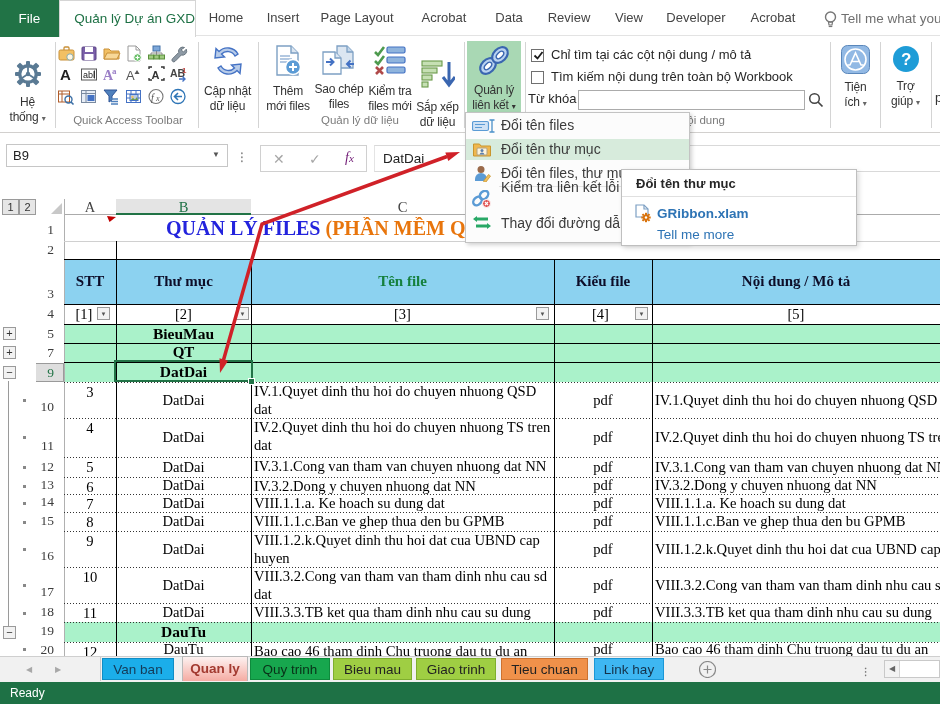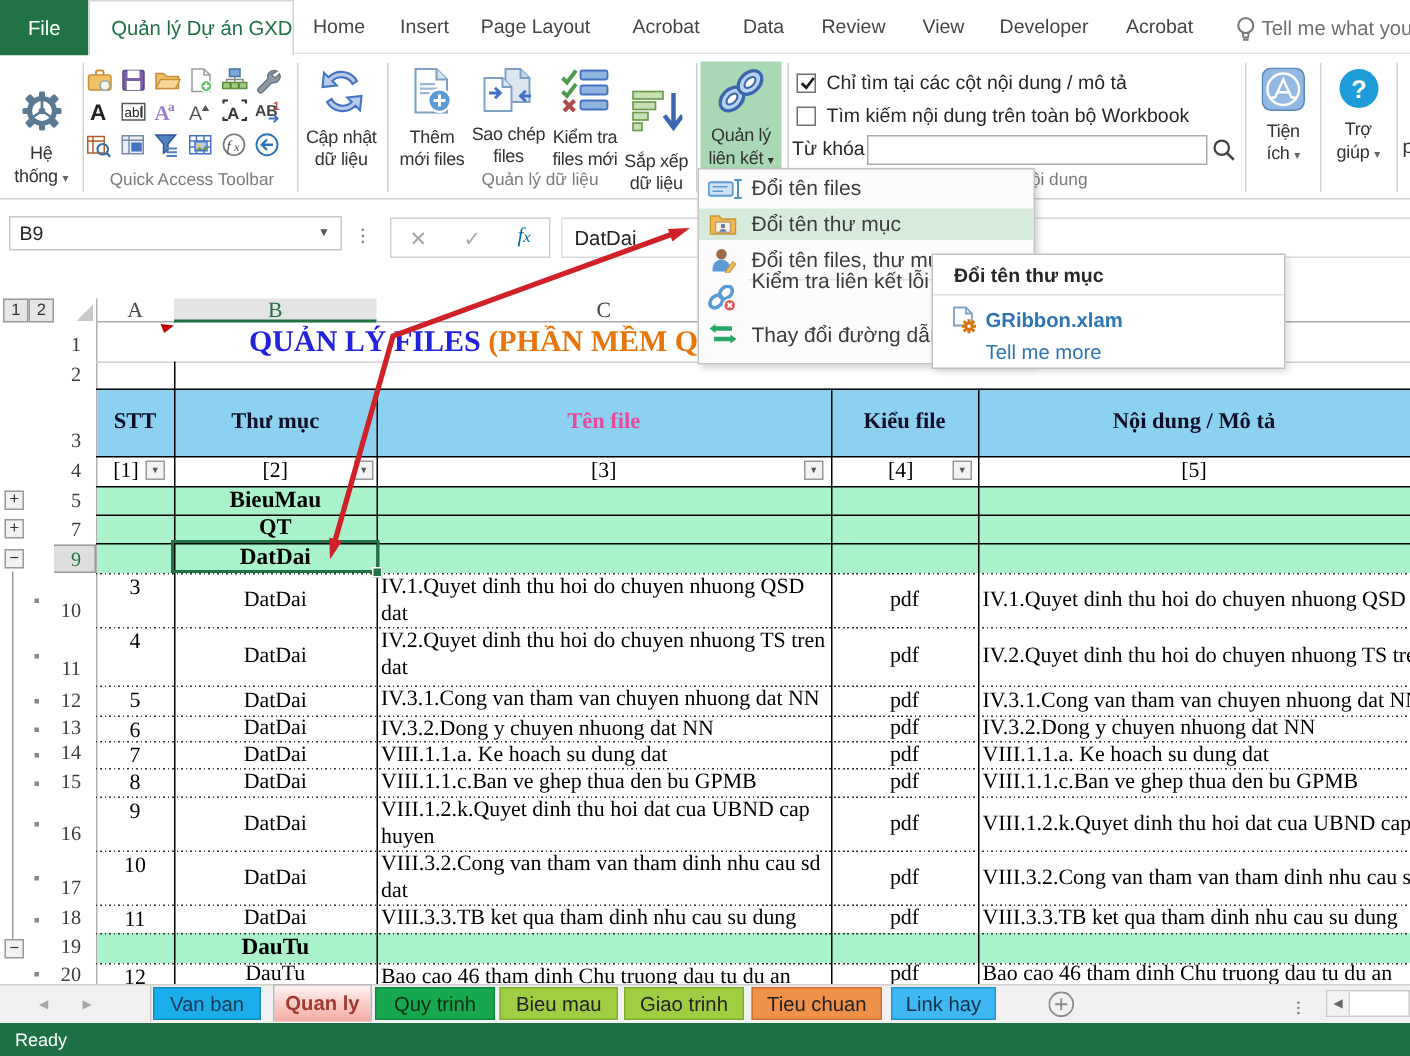--- a/index.html
+++ b/index.html
@@ -277,21 +277,21 @@
 <div class="abs" style="left:935px;top:90px;font-size:13px;color:#333;">p</div>
 
 <div class="abs" style="left:6px;top:144px;width:222px;height:23px;border:1px solid #c6c6c6;background:#fff;">
  <span style="position:absolute;left:6px;top:3px;font-size:13px;color:#222;">B9</span>
  <span style="position:absolute;right:7px;top:5px;font-size:8px;color:#555;">▼</span>
 </div>
 <div class="abs" style="left:240px;top:147px;font-size:14px;color:#8a8a8a;">⁝</div>
 <div class="abs" style="left:260px;top:145px;width:107px;height:27px;border:1px solid #d0d0d0;background:#fff;">
  <span style="position:absolute;left:12px;top:5px;font-size:14px;color:#a6a6a6;">✕</span>
  <span style="position:absolute;left:48px;top:5px;font-size:14px;color:#a6a6a6;">✓</span>
- <span class="serif" style="position:absolute;left:84px;top:4px;font-size:14px;font-style:italic;color:#0369a1;">f<span style="font-size:11px;">x</span></span>
+ <span class="serif" style="position:absolute;left:84px;top:4px;font-size:14px;font-style:italic;color:#701a75;">f<span style="font-size:11px;">x</span></span>
 </div>
 <div class="abs" style="left:374px;top:145px;width:566px;height:27px;border-top:1px solid #d9d9d9;border-bottom:1px solid #d9d9d9;border-left:1px solid #e4e4e4;background:#fff;">
  <span style="position:absolute;left:8px;top:5px;font-size:13.5px;color:#222;">DatDai</span>
 </div>
 
 <div class="abs" style="left:2px;top:199px;width:17px;height:16px;border:1px solid #9a9a9a;background:#e6e6e6;font-size:11px;text-align:center;line-height:14px;color:#333;">1</div>
 <div class="abs" style="left:19px;top:199px;width:17px;height:16px;border:1px solid #9a9a9a;background:#e6e6e6;font-size:11px;text-align:center;line-height:14px;color:#333;">2</div>
 
 <svg class="abs" style="left:51px;top:203px;" width="11" height="11" viewBox="0 0 11 11">
     <path d="M11 0 V11 H0 Z" fill="#c8c8c8"></path>
@@ -372,21 +372,21 @@
 
 <div class="abs serif" style="left:66px;top:217px;width:870px;height:24px;overflow:hidden;white-space:nowrap;font-size:20px;font-weight:bold;">
  <span style="position:absolute;left:100px;top:0;color:#2323dd;">QUẢN LÝ FILES <span style="color:#e8750c;">(PHẦN MỀM QUẢN LÝ DỰ ÁN GXD)</span></span>
 </div>
 <svg class="abs" style="left:107px;top:216px;" width="9" height="6" viewBox="0 0 9 6">
     <path d="M0 0 L9 1 L2.5 6 Z" fill="#c00000"></path>
   </svg>
 
 <div class="abs serif" style="left:64px;top:259px;width:52px;height:45px;line-height:45px;text-align:center;font-weight:bold;font-size:15px;color:#0d0d28;">STT</div>
 <div class="abs serif" style="left:116px;top:259px;width:135px;height:45px;line-height:45px;text-align:center;font-weight:bold;font-size:15px;color:#0d0d28;">Thư mục</div>
-<div class="abs serif" style="left:251px;top:259px;width:303px;height:27px;line-height:45px;text-align:center;font-weight:bold;font-size:15px;color:#ec4899;">Tên file</div>
+<div class="abs serif" style="left:251px;top:259px;width:303px;height:27px;line-height:45px;text-align:center;font-weight:bold;font-size:15px;color:#15803d;">Tên file</div>
 <div class="abs serif" style="left:554px;top:259px;width:98px;height:45px;line-height:45px;text-align:center;font-weight:bold;font-size:15px;color:#0d0d28;">Kiểu file</div>
 <div class="abs serif" style="left:652px;top:259px;width:288px;height:45px;line-height:45px;text-align:center;font-weight:bold;font-size:15px;color:#0d0d28;">Nội dung / Mô tả</div>
 
 <div class="abs serif" style="left:64px;top:304px;width:40px;height:20px;line-height:20px;text-align:center;font-size:14.5px;">[1]</div>
 <div class="abs serif" style="left:116px;top:304px;width:135px;height:20px;line-height:20px;text-align:center;font-size:14.5px;">[2]</div>
 <div class="abs serif" style="left:251px;top:304px;width:303px;height:20px;line-height:20px;text-align:center;font-size:14.5px;">[3]</div>
 <div class="abs serif" style="left:554px;top:304px;width:93px;height:20px;line-height:20px;text-align:center;font-size:14.5px;">[4]</div>
 <div class="abs serif" style="left:652px;top:304px;width:288px;height:20px;line-height:20px;text-align:center;font-size:14.5px;">[5]</div>
 <div class="abs fbtn" style="left:97px;top:307px;"></div>
 <div class="abs fbtn" style="left:236px;top:307px;"></div>

